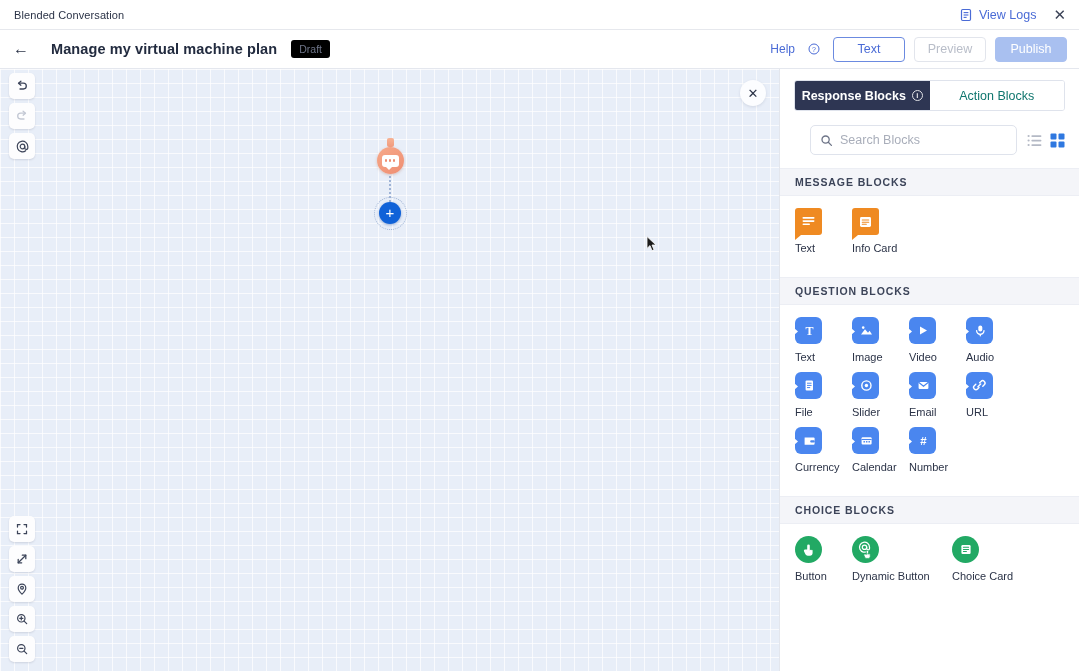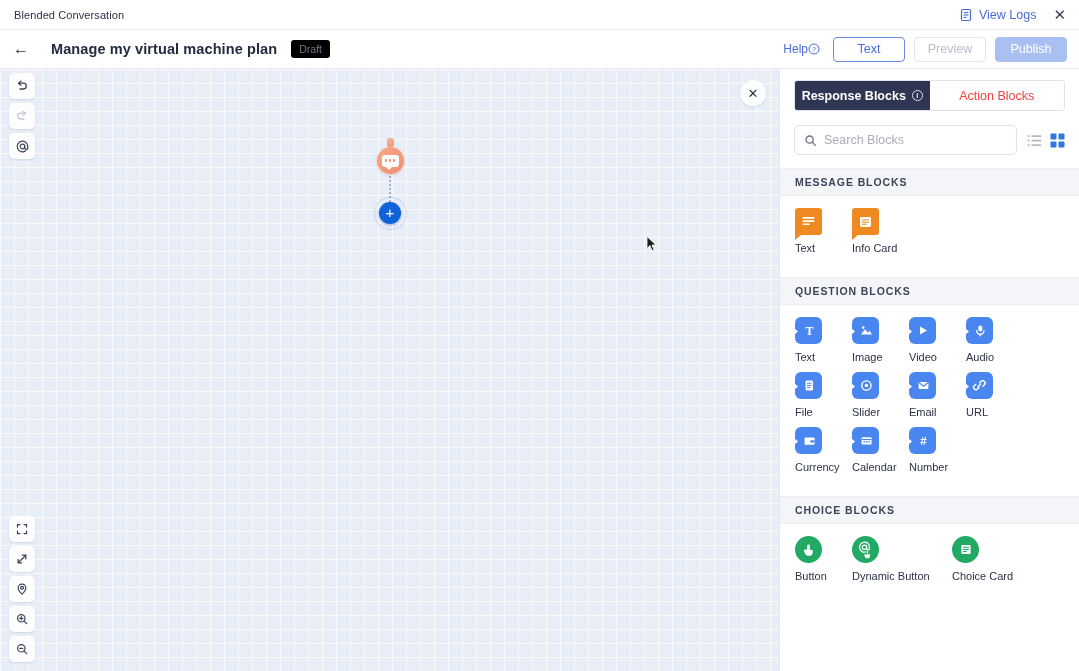--- a/index.html
+++ b/index.html
@@ -32,21 +32,21 @@
     background: #fff;
     border-bottom: 1px solid #e4e7ee;
   }
   .backarrow { font-size: 16px; color: #2b3347; cursor: pointer; width: 18px; }
   .flowtitle { font-size: 14.5px; font-weight: bold; color: #222b3f; margin-left: 20px; letter-spacing: .1px; }
   .draftbadge {
     margin-left: 14px; background: #000000; color: #6e7589;
     font-size: 10.5px; border-radius: 3px; padding: 3px 8px 3px 8px;
   }
   .subbar-right { margin-left: auto; display: flex; align-items: center; gap: 9px; }
-  .helplink { display: flex; align-items: center; gap: 0; color: #4a6bd6; font-size: 12px; cursor: pointer; margin-right: 4px; }
+  .helplink { display: flex; align-items: center; gap: 13px; color: #4a6bd6; font-size: 12px; cursor: pointer; margin-right: 4px; }
   .btn {
     font-size: 12.5px; border-radius: 4px; height: 25px;
     display: flex; align-items: center; justify-content: center;
     cursor: pointer; padding: 0 10px; min-width: 72px;
   }
   .btn-save { border: 1px solid #6b8ae0; color: #4a6bd6; background: #fff; }
   .btn-preview { border: 1px solid #e2e5ec; color: #b9bec9; background: #fff; }
   .btn-publish { border: 1px solid #a9c0f0; color: #ffffff; background: #a9c0f0; }
 
   
@@ -130,30 +130,30 @@
   
   .panel {
     flex: 0 0 300px; width: 300px; background: #fff;
     border-left: 1px solid #e3e6ed;
     display: flex; flex-direction: column; overflow: hidden;
   }
   .tabs { display: flex; margin: 11px 14px 0; border: 1px solid #dfe3ec; border-radius: 3px; overflow: hidden; }
   .tab {
     flex: 1 1 0; height: 29px; font-size: 12.5px; cursor: pointer;
     display: flex; align-items: center; justify-content: center; gap: 6px;
-    color: #ef4444; background: #fff;
+    color: #0f766e; background: #fff;
   }
   .tab.active { background: #2e3653; color: #fff; font-weight: bold; }
   .tab .info {
     width: 11px; height: 11px; border-radius: 50%;
     border: 1px solid currentColor; font-size: 8px;
     display: flex; align-items: center; justify-content: center; opacity: .85;
   }
 
-  .searchrow { display: flex; align-items: center; gap: 10px; padding: 14px 14px 13px; }
+  .searchrow { display: flex; align-items: center; gap: 10px; padding: 14px 14px 13px; margin-left: 16px; }
   .searchbox {
     flex: 1 1 auto; height: 30px; border: 1px solid #dfe3ec; border-radius: 5px;
     display: flex; align-items: center; gap: 7px; padding: 0 9px; background: #fff;
   }
   .searchbox input {
     border: 0; outline: 0; flex: 1 1 auto; font-size: 12.5px; color: #3c4459;
     font-family: inherit; background: transparent;
   }
   .searchbox input::placeholder { color: #a9aeba; }
   .viewtoggle { display: flex; align-items: center; gap: 8px; }

